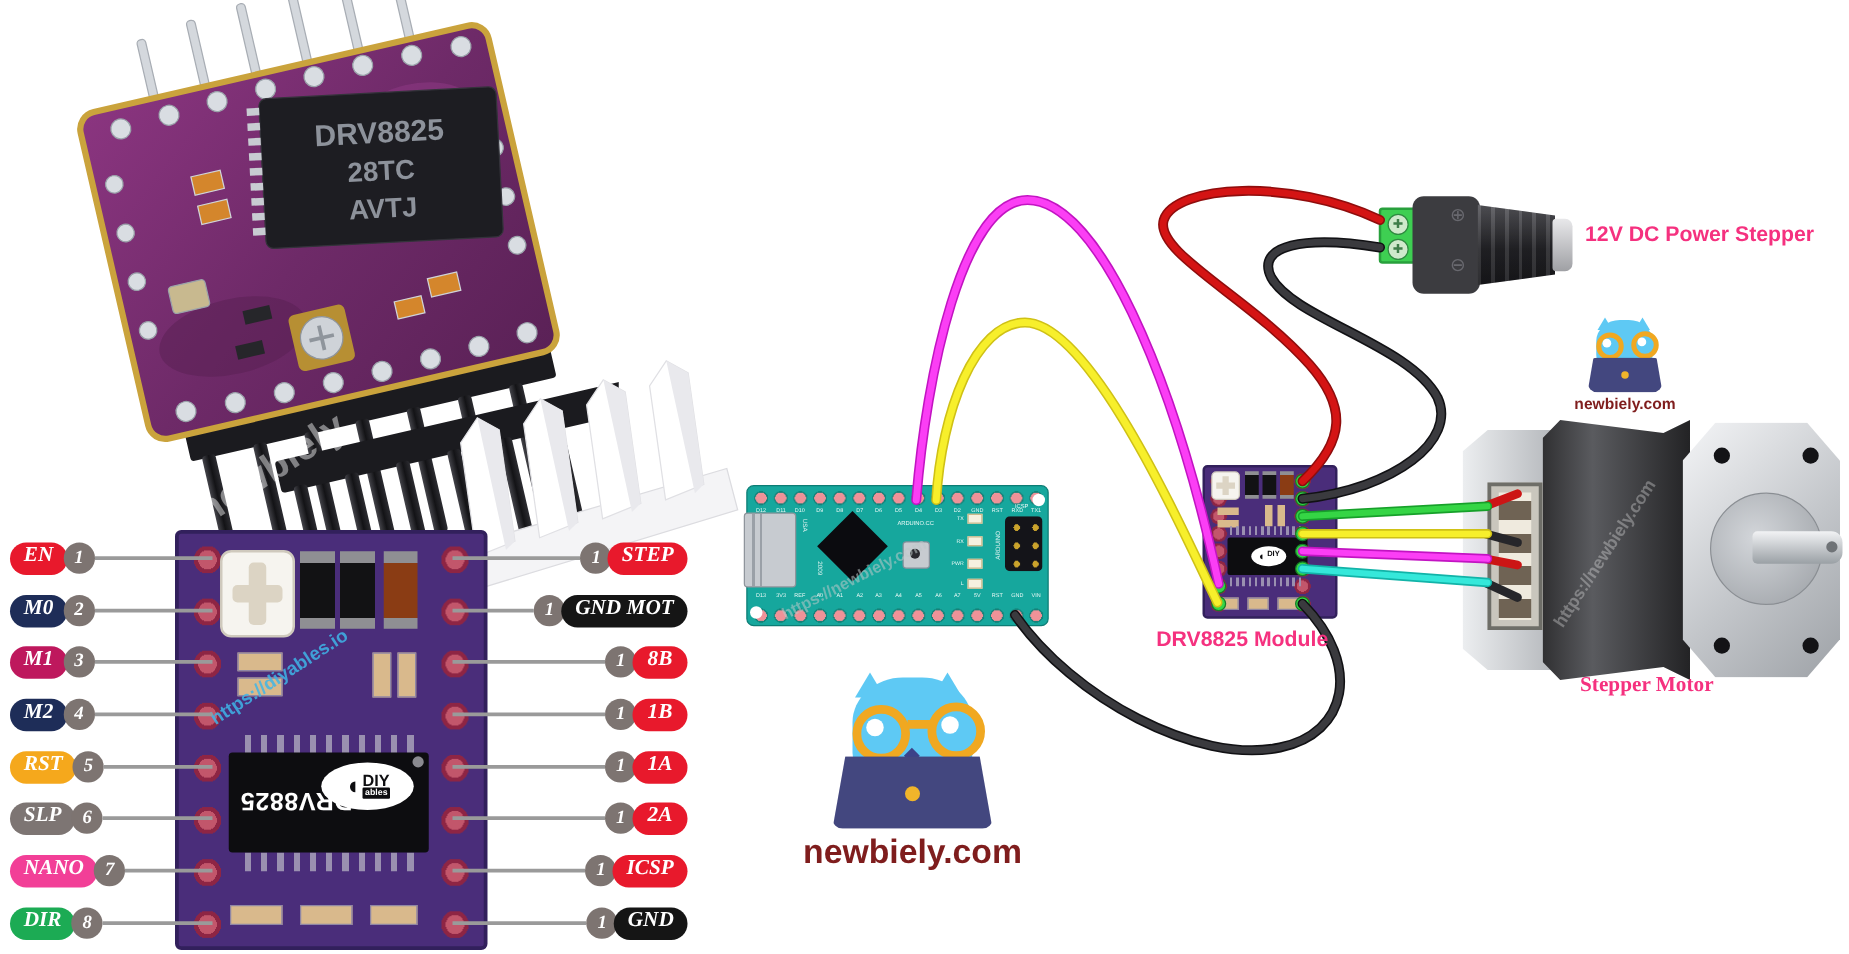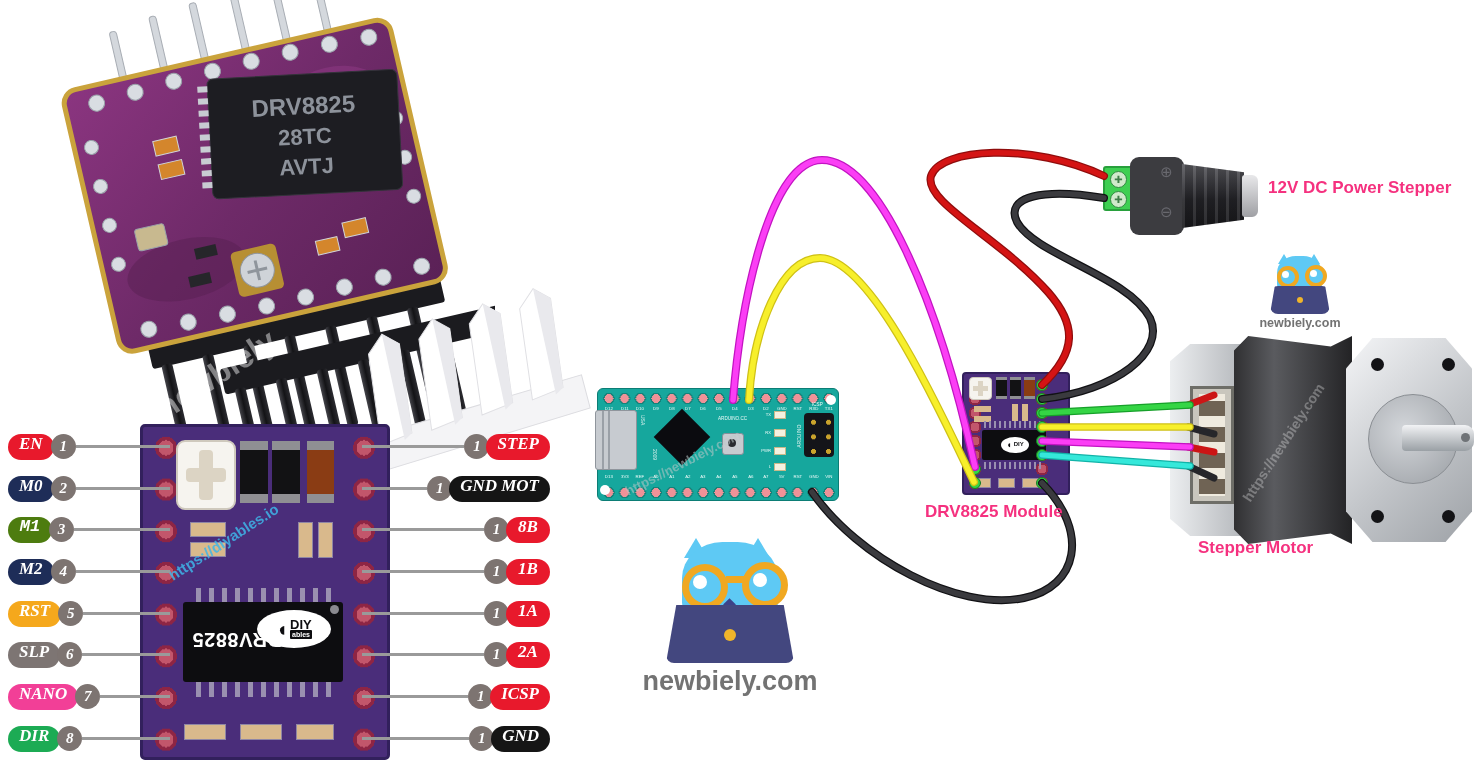--- a/index.html
+++ b/index.html
@@ -120,21 +120,21 @@
   .pinklabel{position:absolute;color:#f5317f;font:bold 17px "Liberation Sans",sans-serif;z-index:45;white-space:nowrap;}
 
   
   .owl-body{position:absolute;background:#5ec9f4;border-radius:42% 42% 30% 30%;}
   .owl-ear{position:absolute;width:0;height:0;border-style:solid;}
   .lens{position:absolute;border-radius:50%;border:solid #f0a821;background:#5ec9f4;}
   .eye{position:absolute;border-radius:50%;background:#fff;}
   .beak{position:absolute;background:#3c4288;transform:rotate(45deg);}
   .laptop{position:absolute;background:#43477f;border-radius:8px;}
   .laptop .dot{position:absolute;border-radius:50%;background:#f0b52a;left:50%;transform:translateX(-50%);}
-  .nb-text{position:absolute;color:#737373;font-weight:bold;text-align:center;}
+  .nb-text{position:absolute;color:#7f1d1d;font-weight:bold;text-align:center;}
   #logo-big{left:638px;top:538px;width:200px;height:160px;z-index:30;}
   #logo-small{left:1250px;top:252px;width:105px;height:82px;z-index:30;}
 
   
   #motor{left:1168px;top:332px;width:306px;height:216px;z-index:15;}
   #motor-left{position:absolute;left:2px;top:12px;width:72px;height:192px;
     background:linear-gradient(90deg,#eceef0,#b6b9bd);
     clip-path:polygon(0 9%,28% 0,100% 0,100% 100%,28% 100%,0 91%);}
   #motor-mid{position:absolute;left:66px;top:4px;width:118px;height:208px;
     background:linear-gradient(90deg,#303032,#5a5b5f 34%,#232325);
@@ -320,21 +320,21 @@
     <span class="pill" style="background: rgb(232, 25, 44);">EN</span>
     <span class="numc">1</span>
       <span class="leader"></span>
   </div>
   <div class="pinrow pinrow-l" style="top:475px;">
     <span class="pill" style="background: rgb(30, 45, 88);">M0</span>
     <span class="numc">2</span>
       <span class="leader"></span>
   </div>
   <div class="pinrow pinrow-l" style="top:516px;">
-    <span class="pill" style="background: #4d7c0f; font-family: Liberation Mono, monospace;">M1</span>
+    <span class="pill" style="background: #be185d;">M1</span>
     <span class="numc">3</span>
       <span class="leader"></span>
   </div>
   <div class="pinrow pinrow-l" style="top:558px;">
     <span class="pill" style="background: rgb(30, 45, 88);">M2</span>
     <span class="numc">4</span>
       <span class="leader"></span>
   </div>
   <div class="pinrow pinrow-l" style="top:600px;">
     <span class="pill" style="background: rgb(245, 168, 28);">RST</span>
@@ -505,21 +505,21 @@
     <div class="bolt" style="left:274px;top:26px;"></div>
     <div class="bolt" style="left:203px;top:178px;"></div>
     <div class="bolt" style="left:274px;top:178px;"></div>
     <div id="motor-circle"></div>
     <div id="motor-shaft"></div>
     <div id="motor-conn">
       <div id="motor-conn-inner"></div>
     </div>
     <div id="motor-wm">https://newbiely.com</div>
   </div>
-  <div class="pinklabel" style="left:1198px;top:538px;">Stepper Motor</div>
+  <div class="pinklabel" style="left:1264px;top:538px;font-family:Liberation Serif, serif;">Stepper Motor</div>
 
   <div class="abs" id="logo-big">
     <div class="owl-ear" style="left:46px;top:0;border-width:0 12px 20px 12px;border-color:transparent transparent #5ec9f4 transparent;"></div>
     <div class="owl-ear" style="left:108px;top:0;border-width:0 12px 20px 12px;border-color:transparent transparent #5ec9f4 transparent;"></div>
     <div class="owl-body" style="left:44px;top:4px;width:96px;height:86px;"></div>
     <div class="lens" style="left:44px;top:26px;width:32px;height:32px;border-width:7px;"></div>
     <div class="lens" style="left:104px;top:24px;width:32px;height:32px;border-width:7px;"></div>
     <div class="abs" style="left:88px;top:38px;width:18px;height:7px;background:#f0a821;"></div>
     <div class="eye" style="left:55px;top:37px;width:14px;height:14px;"></div>
     <div class="eye" style="left:115px;top:35px;width:14px;height:14px;"></div>

